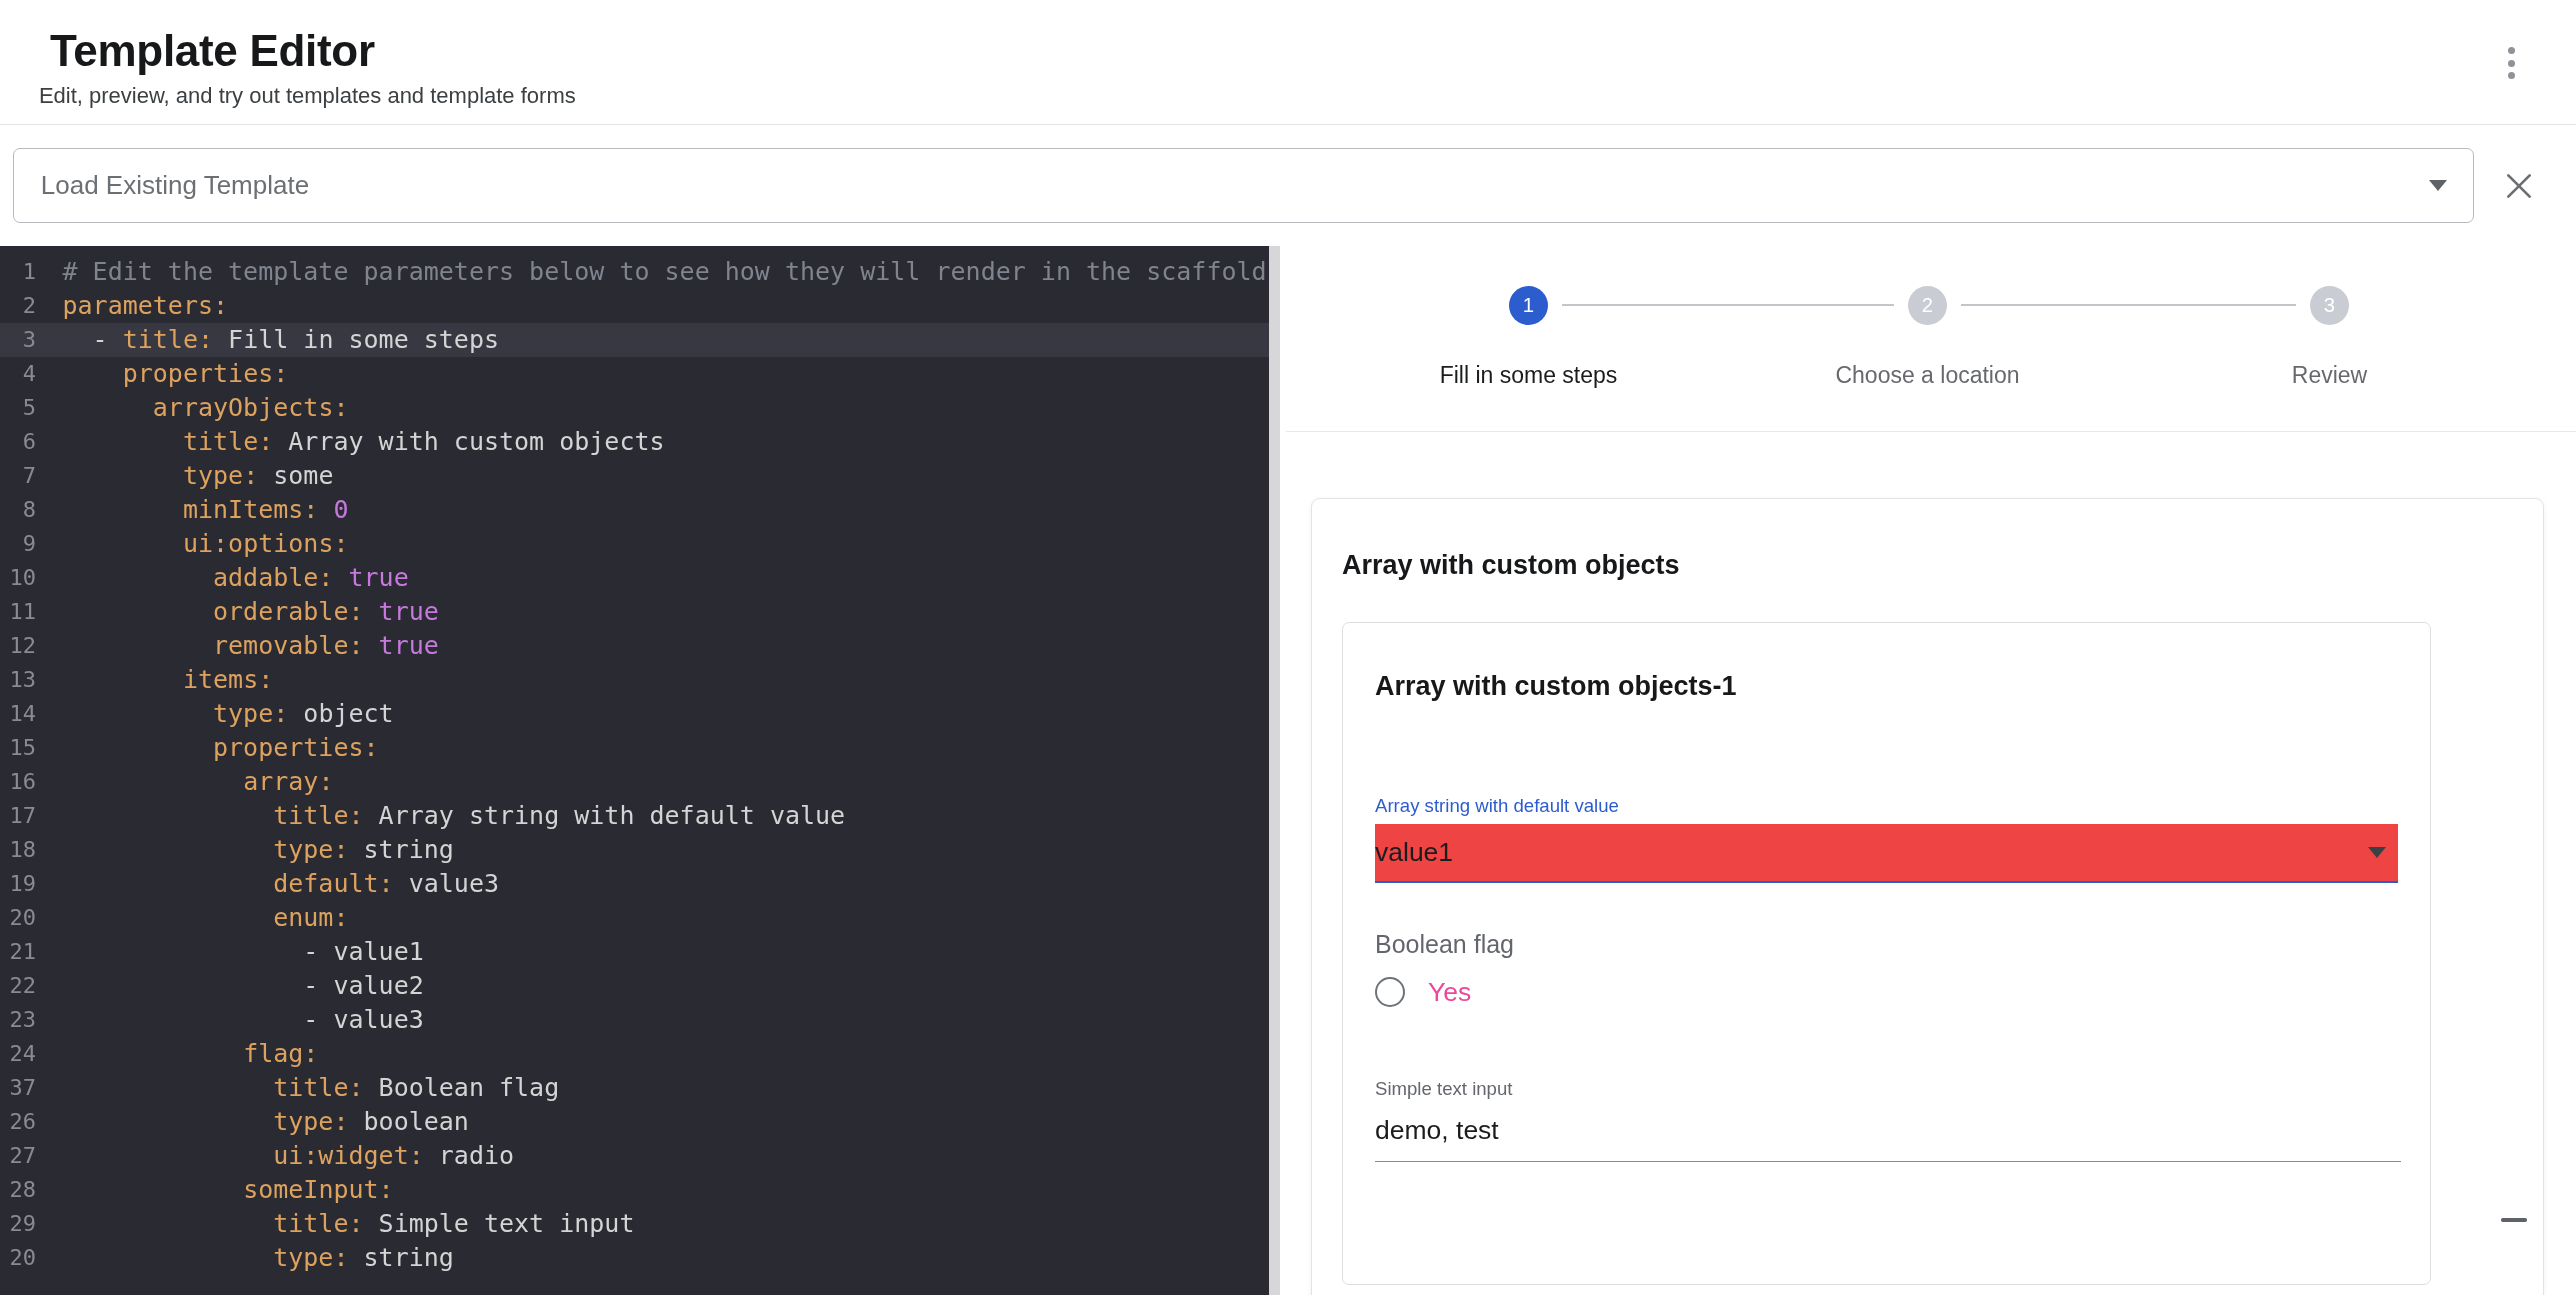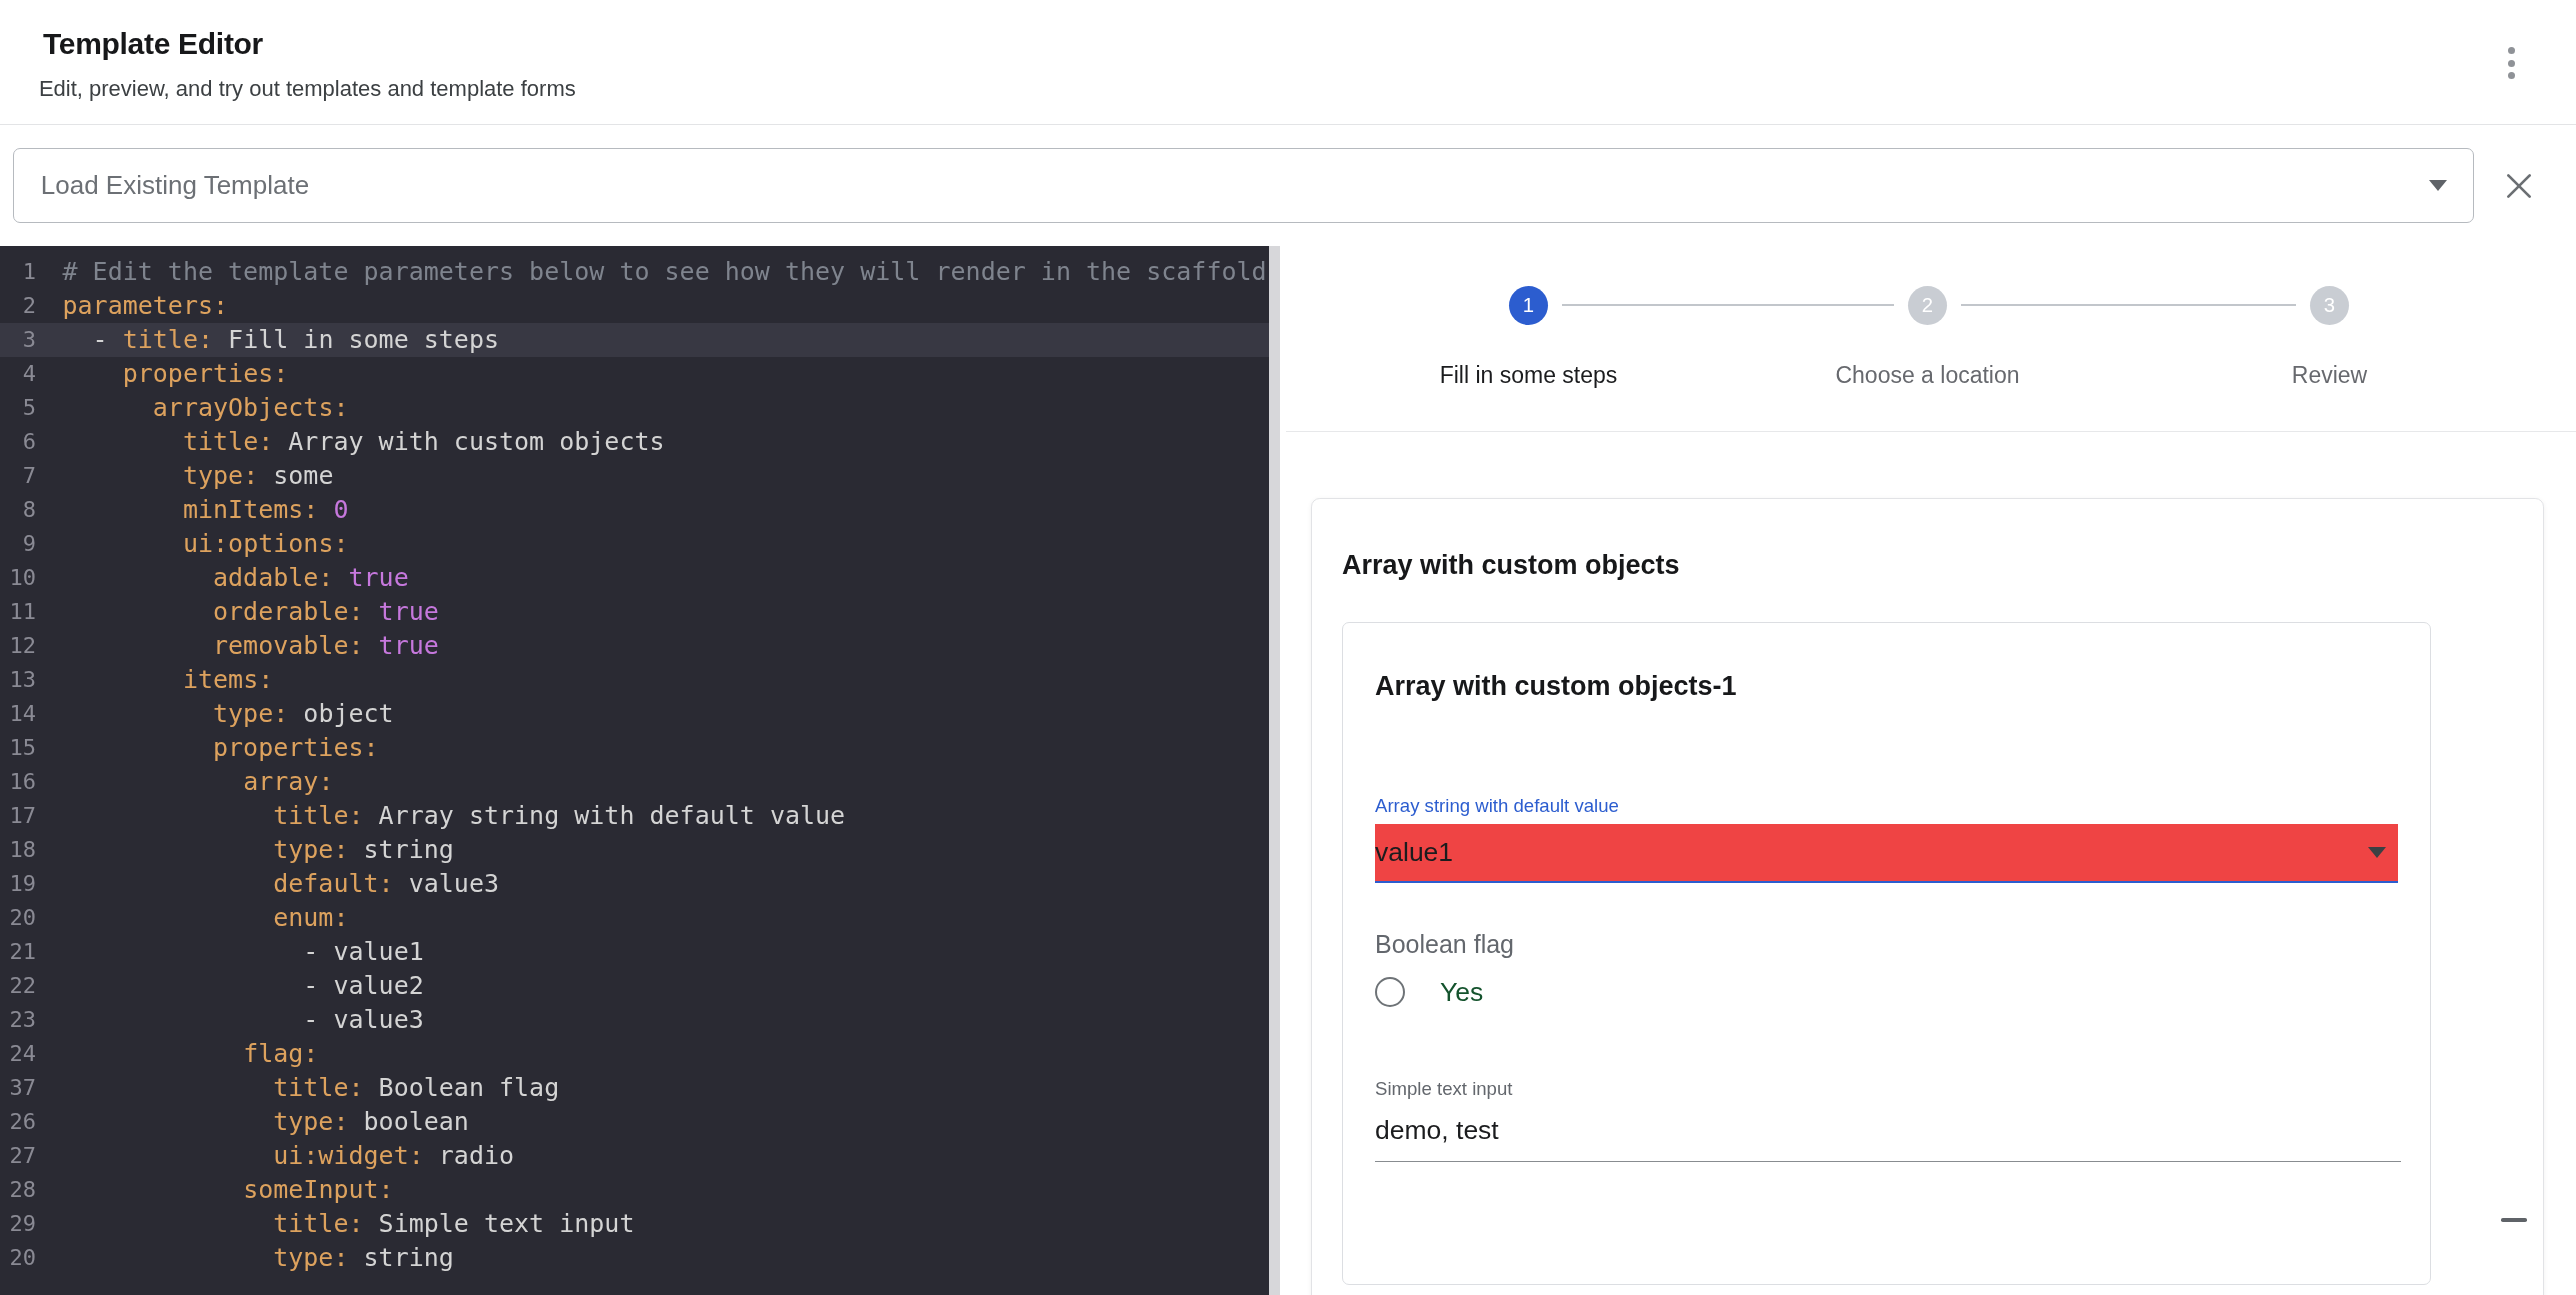--- a/index.html
+++ b/index.html
@@ -7,21 +7,21 @@
     --accent:#2c5dcf;
     --ink:#17181a;
     --gray-label:#63676d;
   }
   html,body{margin:0;padding:0;background:#ffffff;}
   body{font-family:"Liberation Sans",sans-serif;}
   .app{position:relative;width:2576px;height:1295px;overflow:hidden;background:#ffffff;}
 
   
   .page-header{position:absolute;left:38px;top:17.7px;}
-  .page-header h1{margin:5px;font-size:30px;font-weight:700;color:var(--ink);letter-spacing:-0.3px;line-height:41px;}
+  .page-header h1{margin:12px;font-size:44px;font-weight:700;color:var(--ink);letter-spacing:-0.3px;line-height:41px;}
   .page-header p{margin:12.4px 0 0 0.9px;font-size:22px;color:#3c4043;line-height:26.5px;}
   .kebab{position:absolute;right:44px;top:42px;width:42px;height:42px;display:flex;flex-direction:column;align-items:center;justify-content:center;gap:5.3px;cursor:pointer;background:none;border:none;}
   .kebab .dot{width:7px;height:7px;border-radius:50%;background:#8f9297;}
   .header-divider{position:absolute;top:124px;left:0;width:100%;height:0.9px;background:#e3e4e6;}
 
   
   .load-select{position:absolute;left:13.3px;top:148px;width:2461px;height:75px;border:1.8px solid #b6babf;border-radius:7px;display:flex;align-items:center;padding:0 26.5px;box-sizing:border-box;font-size:26px;color:#6c7075;cursor:pointer;background:#fff;}
   .load-caret{margin-left:auto;width:0;height:0;border-left:9.7px solid transparent;border-right:9.7px solid transparent;border-top:11.5px solid #5f6368;}
   .clear-btn{position:absolute;left:2492px;top:159px;width:53px;height:53px;display:flex;align-items:center;justify-content:center;background:none;border:none;cursor:pointer;padding:0;}
 
@@ -61,21 +61,21 @@
   .mui-select{margin-top:7px;height:57px;display:flex;align-items:center;background:#ef4444;border-bottom:2.7px solid var(--accent);cursor:pointer;}
   .select-value{font-size:26.5px;color:#1b1c1e;}
   .select-caret{margin-left:auto;margin-right:12.4px;width:0;height:0;border-left:9.7px solid transparent;border-right:9.7px solid transparent;border-top:11.5px solid #3c4043;}
 
   .field-label-gray{margin-top:46px;font-size:25px;color:var(--gray-label);line-height:30px;}
   .radio-row{margin-top:12.4px;display:flex;align-items:center;height:42px;cursor:pointer;}
   .radio-row + .radio-row{margin-top:32px;}
   .radio{width:30px;height:30px;border-radius:50%;border:2.7px solid #6e7377;box-sizing:border-box;position:relative;flex:0 0 auto;}
   .radio.checked{border-color:var(--accent);}
   .radio.checked::after{content:"";position:absolute;left:50%;top:50%;transform:translate(-50%,-50%);width:14px;height:14px;border-radius:50%;background:var(--accent);}
-  .radio-label{margin-left:35px;font-size:26.5px;color:#14532d;}
+  .radio-label{margin-left:23px;font-size:26.5px;color:#ec4899;}
 
   .small-label{margin-top:64px;font-size:18.6px;color:var(--gray-label);line-height:23px;}
   .text-value{margin-top:12.4px;width:1026px;font-size:26.5px;color:#1b1c1e;line-height:35px;padding-bottom:13px;border-bottom:0.9px solid #888c90;}
 
   .remove-btn{position:absolute;left:1178px;top:697px;width:48px;height:48px;display:flex;align-items:center;justify-content:center;background:none;border:none;cursor:pointer;padding:0;}
   .remove-bar{width:26.5px;height:3.5px;background:#5f6368;border-radius:1.8px;}
 </style>
 </head>
 <body>
 

